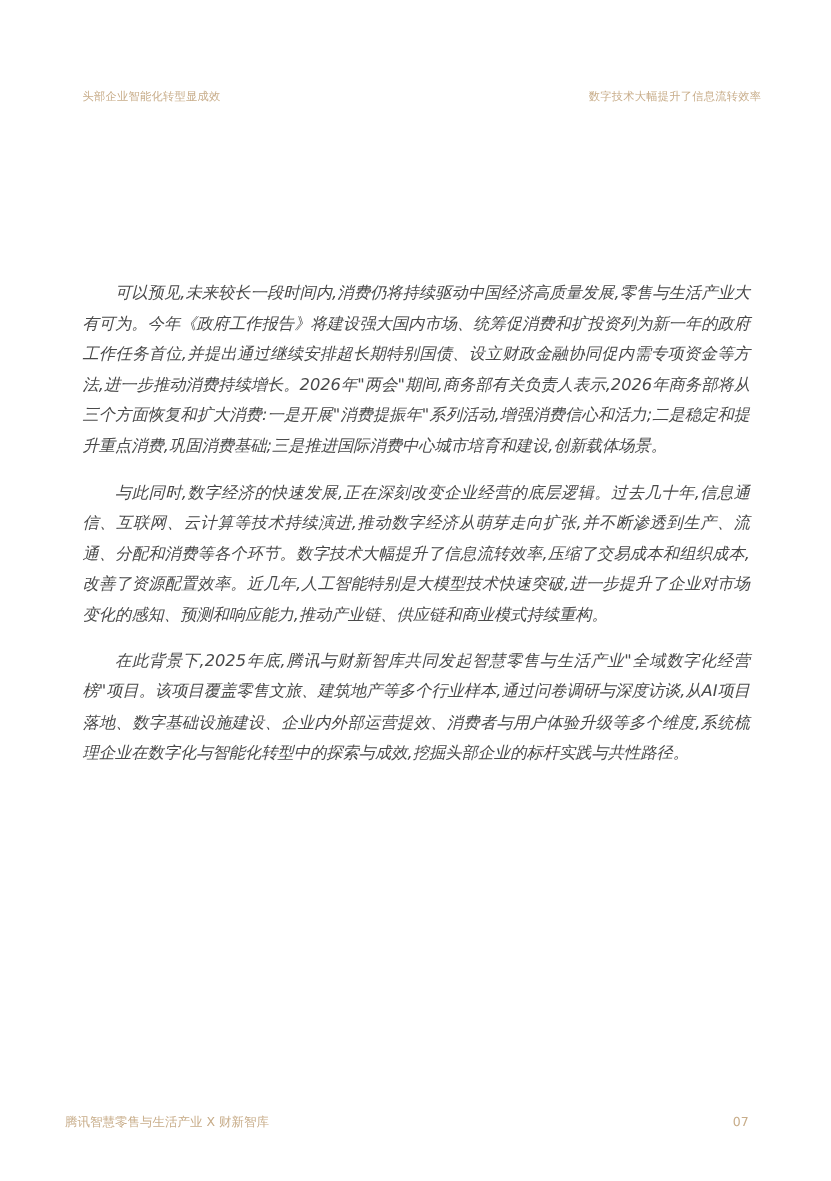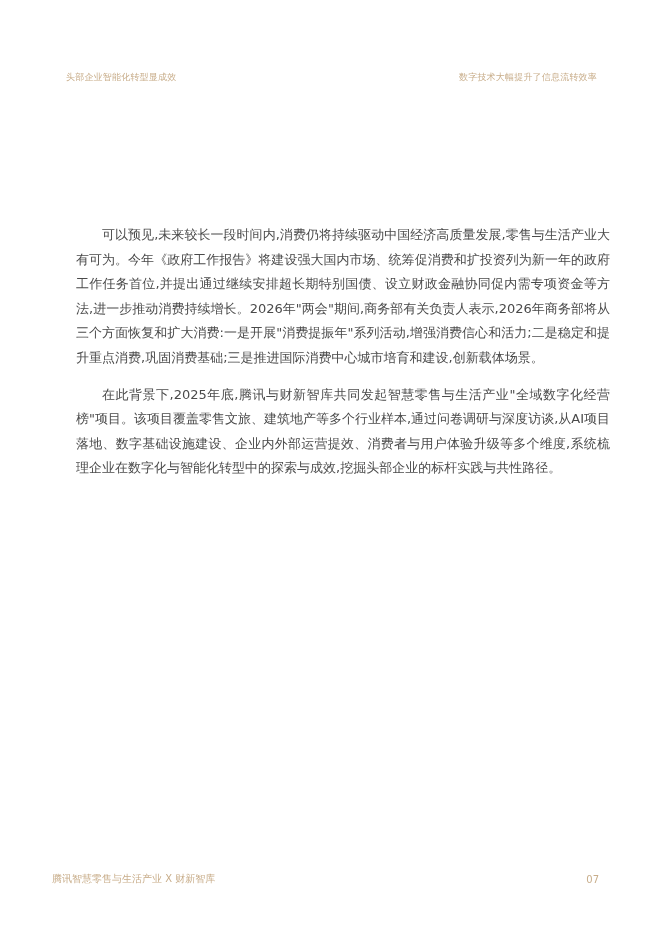--- a/index.html
+++ b/index.html
@@ -11,46 +11,47 @@
       width: 665px;
       height: 945px;
       position: relative;
       overflow: hidden;
       font-family: "DejaVu Sans", "Liberation Sans", sans-serif;
     }
     .running-header {
       position: absolute;
       top: 69px;
       left: 66px;
-      right: 68px;
+      right: 56px;
       height: 16px;
       display: flex;
       justify-content: space-between;
       align-items: center;
       font-size: 9px;
       color: #c8ad8a;
       letter-spacing: 0.2px;
     }
     .body-text {
       position: absolute;
       top: 223px;
-      left: 76px;
+      left: 66px;
       width: 534px;
       color: #4a4a4a;
       font-size: 13px;
       line-height: 24.5px;
       text-align: justify;
+      font-style: italic;
     }
     .body-text p {
       margin: 0 0 12.5px 0;
       text-indent: 2em;
     }
     .running-footer {
       position: absolute;
-      top: 871px;
+      top: 890px;
       left: 52px;
       right: 66px;
       height: 16px;
       display: flex;
       justify-content: space-between;
       align-items: center;
       font-size: 10px;
       color: #c8ad8a;
       gap: 20px;
     }
@@ -58,19 +59,20 @@
 </head>
 <body>
 
 <div class="running-header">
   <span>头部企业智能化转型显成效</span>
   <span>数字技术大幅提升了信息流转效率</span>
 </div>
 
 <div class="body-text">
   <p>可以预见,未来较长一段时间内,消费仍将持续驱动中国经济高质量发展,零售与生活产业大有可为。今年《政府工作报告》将建设强大国内市场、统筹促消费和扩投资列为新一年的政府工作任务首位,并提出通过继续安排超长期特别国债、设立财政金融协同促内需专项资金等方法,进一步推动消费持续增长。2026年"两会"期间,商务部有关负责人表示,2026年商务部将从三个方面恢复和扩大消费:一是开展"消费提振年"系列活动,增强消费信心和活力;二是稳定和提升重点消费,巩固消费基础;三是推进国际消费中心城市培育和建设,创新载体场景。</p>
+  <p>与此同时,数字经济的快速发展,正在深刻改变企业经营的底层逻辑。过去几十年,信息通信、互联网、云计算等技术持续演进,推动数字经济从萌芽走向扩张,并不断渗透到生产、流通、分配和消费等各个环节。数字技术大幅提升了信息流转效率,压缩了交易成本和组织成本,改善了资源配置效率。近几年,人工智能特别是大模型技术快速突破,进一步提升了企业对市场变化的感知、预测和响应能力,推动产业链、供应链和商业模式持续重构。</p>
   <p>在此背景下,2025年底,腾讯与财新智库共同发起智慧零售与生活产业"全域数字化经营榜"项目。该项目覆盖零售文旅、建筑地产等多个行业样本,通过问卷调研与深度访谈,从AI项目落地、数字基础设施建设、企业内外部运营提效、消费者与用户体验升级等多个维度,系统梳理企业在数字化与智能化转型中的探索与成效,挖掘头部企业的标杆实践与共性路径。</p>
 </div>
 
 <div class="running-footer">
   <span>腾讯智慧零售与生活产业 X 财新智库</span>
   <span>07</span>
 </div>
 
 </body></html>

